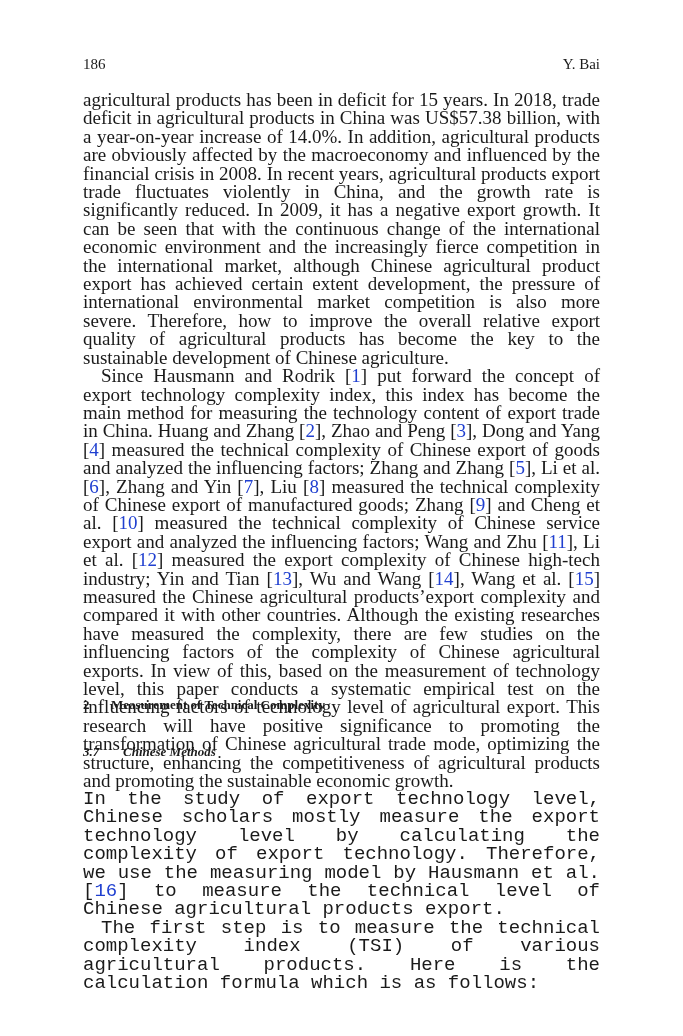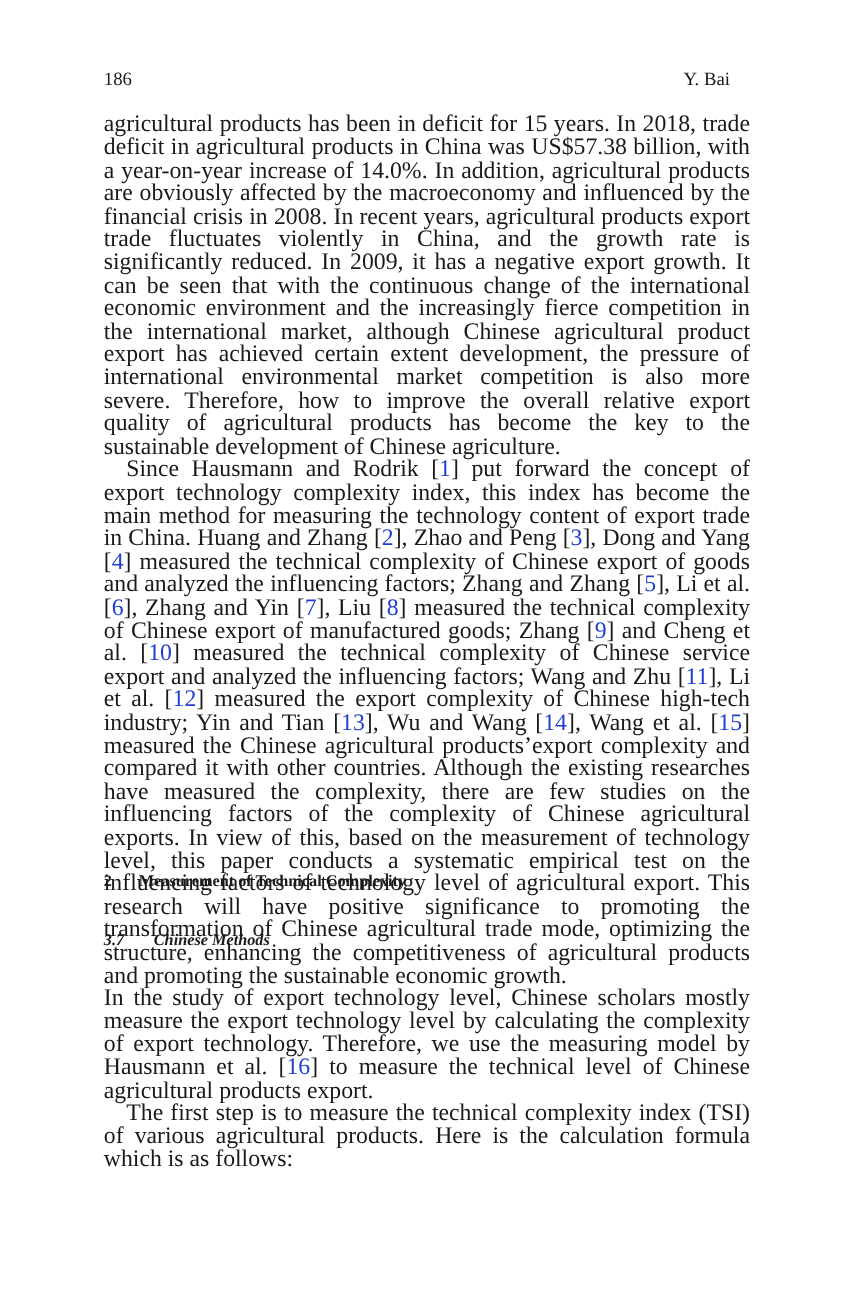--- a/index.html
+++ b/index.html
@@ -1,33 +1,33 @@
 <!DOCTYPE html>
 <html><head>
   <meta charset="utf-8">
   <style>
     html, body { margin: 0; padding: 0; background: #ffffff; }
     body { width: 683px; height: 1036px; position: relative; overflow: hidden;
       font-family: "Liberation Serif", "DejaVu Serif", serif; color: #1a1a1a; }
     .header { position: absolute; top: 56px; left: 83px; width: 517px; height: 16px;
       font-size: 15px; }
     .header .pn { position: absolute; left: 0; top: 0; }
-    .header .au { position: absolute; right: 16px; top: 0; }
+    .header .au { position: absolute; right: 0; top: 0; }
     .body-text { position: absolute; left: 83px; width: 517px; font-size: 19px;
       line-height: 18.4px; text-align: justify; hyphens: none; }
     .body-text p { margin: 0; }
     .body-text p.indent { text-indent: 18px; }
     .cite { color: #1f3fd0; }
     #block1 { top: 91px; }
     .sec { position: absolute; left: 83px; font-weight: bold; font-size: 13px; }
     .sec .num { display: inline-block; width: 28px; }
     #sec2 { top: 697px; }
     #sec21 { top: 744px; font-style: italic; }
     #sec21 .num { width: 40px; }
-    #block2 { top: 790px; }
+    #block2 { top: 790px; font-family: Liberation Mono, monospace; }
   </style>
 </head>
 <body>
 
 <div class="header">
   <span class="pn">186</span>
   <span class="au">Y. Bai</span>
 </div>
 
 <div class="body-text" id="block1">

